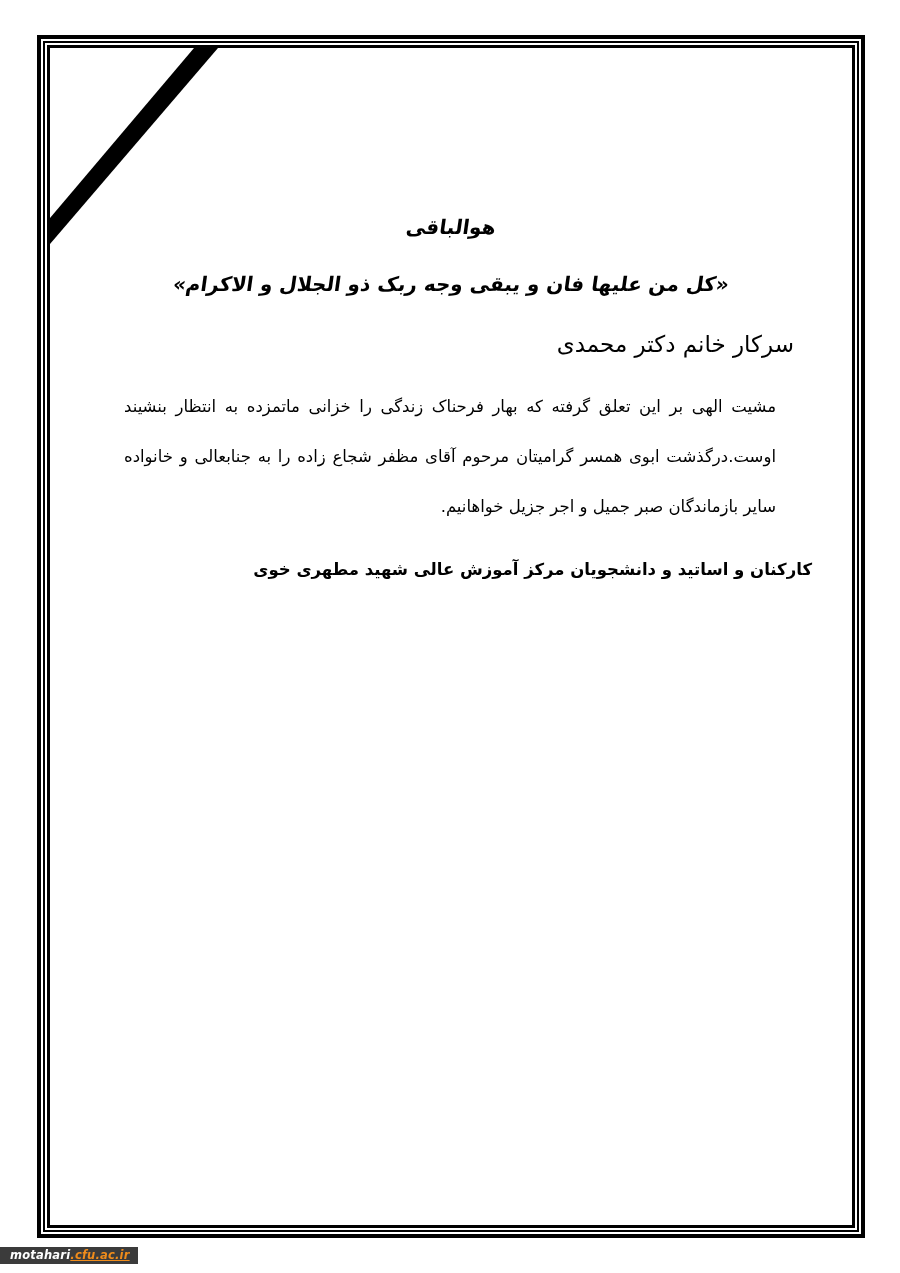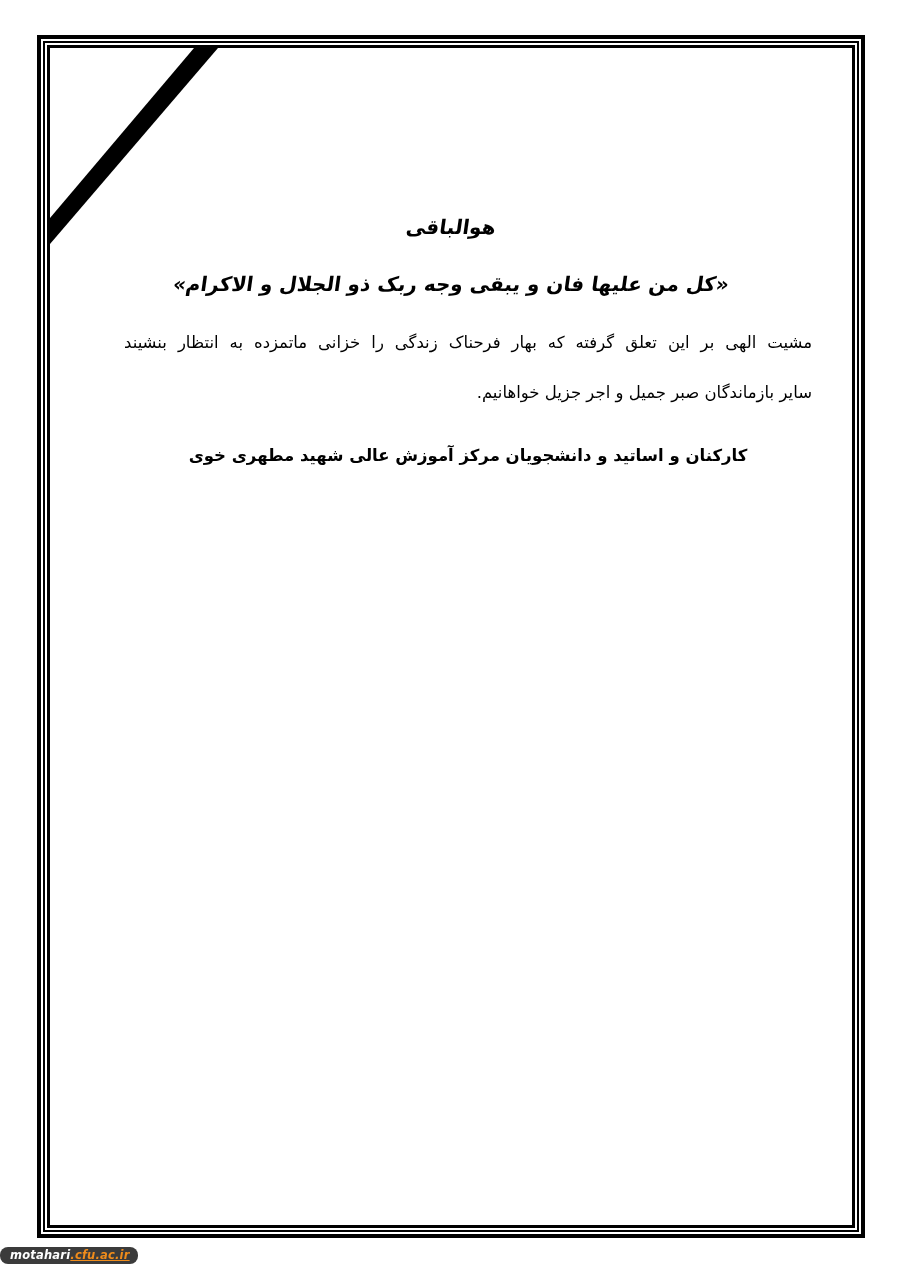--- a/index.html
+++ b/index.html
@@ -73,59 +73,58 @@
   .doc-addressee {
     margin-top: 28px;
     text-align: right;
     padding-left: 60px;
     padding-right: 58px;
     font-size: 23px;
     line-height: 36px;
   }
   .doc-body {
     margin-top: 20px;
-    padding-right: 40px;
+    padding-right: 76px;
     padding-left: 74px;
     font-size: 16.5px;
   }
   .body-line {
     line-height: 50px;
     text-align: justify;
     text-align-last: justify;
     white-space: nowrap;
   }
   .body-line.last {
     text-align: center;
     text-align-last: right;
   }
   .doc-signature {
     margin-top: 24px;
     direction: rtl;
-    text-align: center;
+    text-align: right;
     padding-left: 57px;
     padding-right: 40px;
     font-size: 16.5px;
     font-weight: bold;
     line-height: 28px;
     margin-left: 17px;
   }
   .watermark {
     position: absolute;
     left: 0;
     top: 1247px;
     height: 17px;
     padding: 1px 8px 2px 10px;
     display: inline-flex;
     align-items: center;
     font-size: 11.5px;
     font-weight: bold;
     font-style: italic;
     letter-spacing: 0.2px;
     white-space: nowrap;
-    border-radius: 8px;
   }
   .watermark .site-name { color: #ffffff; }
   .watermark .site-domain {}
 </style>
 </head>
 <body>
 
 <div class="page">
 
   <div class="frame-outer">
@@ -135,23 +134,25 @@
         <svg class="ribbon-svg" viewBox="0 0 200 220" xmlns="http://www.w3.org/2000/svg">
           <polygon points="144,0 168,0 0,196 0,170" fill="#000000"></polygon>
         </svg>
 
         <div class="content">
 
           <div class="doc-title">هوالباقی</div>
 
           <div class="doc-verse">«کل من علیها فان و یبقی وجه ربک ذو الجلال و الاکرام»</div>
 
+          <div class="doc-addressee">سرکار خانم دکتر محمدی</div>
 
           <div class="doc-body">
             <div class="body-line">مشیت الهی بر این تعلق گرفته که بهار فرحناک زندگی را خزانی ماتمزده به انتظار بنشیند</div>
+            <div class="body-line">اوست.درگذشت ابوی همسر گرامیتان مرحوم آقای مظفر شجاع زاده را به جنابعالی و خانواده</div>
             <div class="body-line last">سایر بازماندگان صبر جمیل و اجر جزیل خواهانیم.</div>
           </div>
 
           <div class="doc-signature">کارکنان و اساتید و دانشجویان مرکز آموزش عالی شهید مطهری خوی</div>
 
         </div>
       </div>
     </div>
   </div>
 

